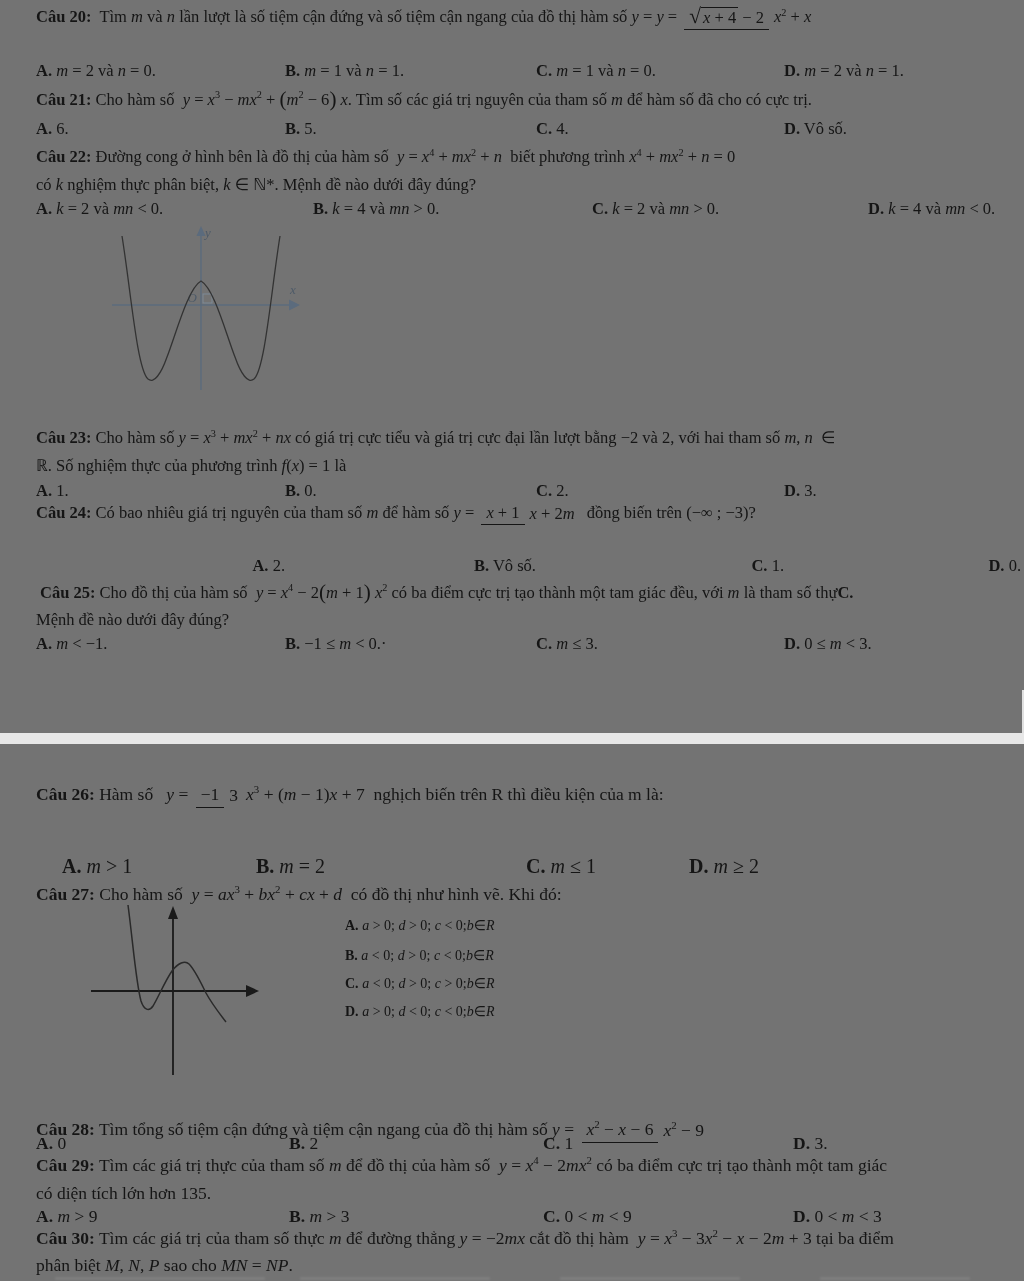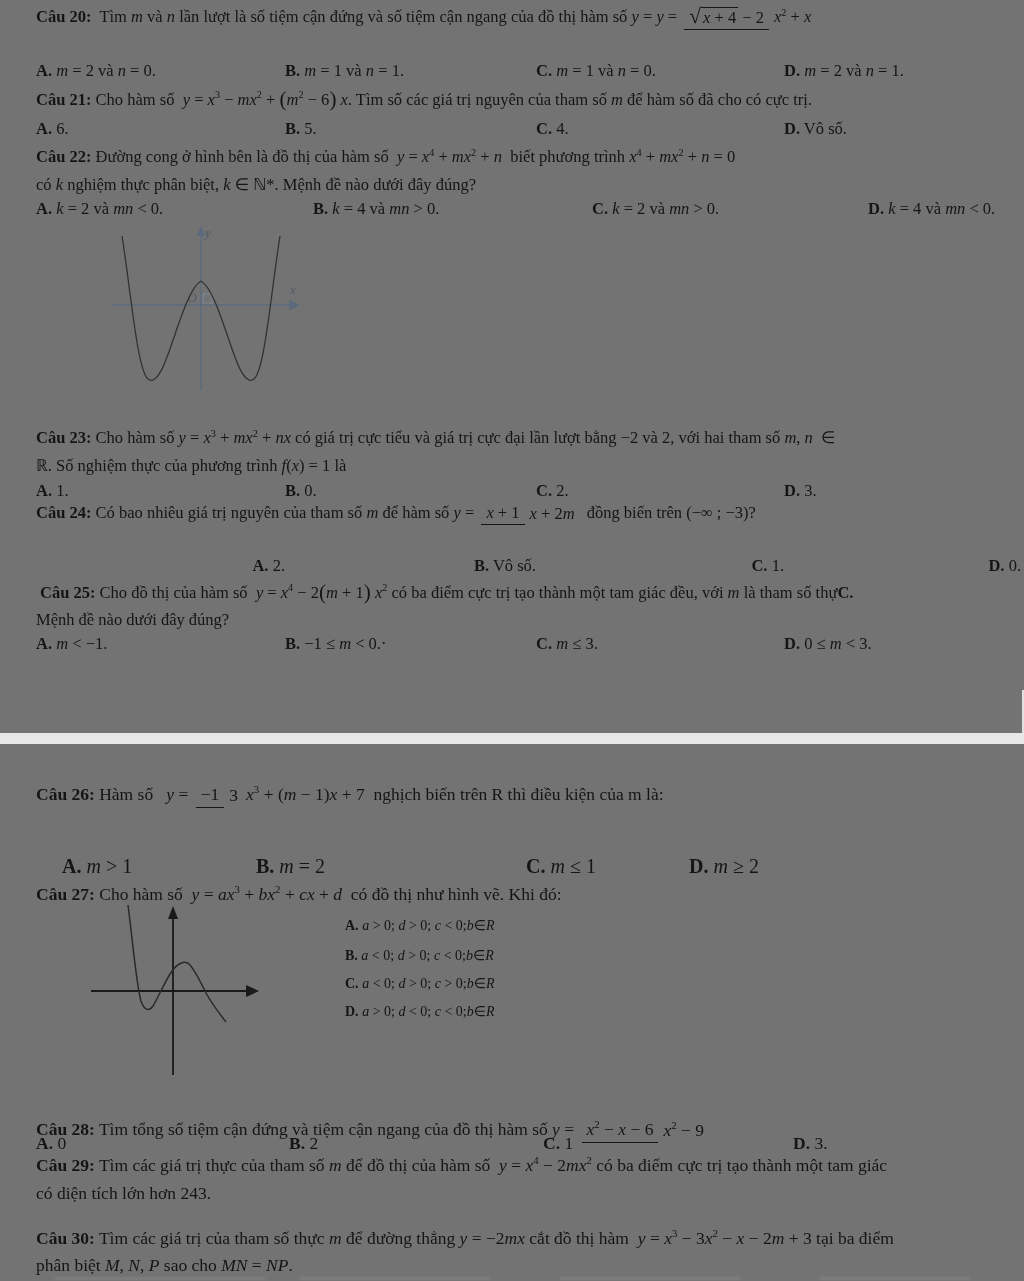--- a/index.html
+++ b/index.html
@@ -172,21 +172,27 @@
         <span class="den"><i>x</i><sup>2</sup> − 9</span>
       </span></div>
   <div class="opts4b" style="top:1133px;">
     <span><b>A.</b> 0</span>
     <span><b>B.</b> 2</span>
     <span><b>C.</b> 1</span>
     <span><b>D.</b> 3.</span>
   </div>
 
   <div class="block p2" style="top:1155px; left:36px;"><b>Câu 29:</b> Tìm các giá trị thực của tham số <i>m</i> để đồ thị của hàm số &nbsp;<i>y</i> = <i>x</i><sup>4</sup> − 2<i>mx</i><sup>2</sup> có ba điểm cực trị tạo thành một tam giác</div>
-  <div class="block p2" style="top:1183px; left:36px;">có diện tích lớn hơn 243.</div>
+  <div class="block p2" style="top:1183px; left:36px;">có diện tích lớn hơn 135.</div>
+  <div class="opts4b" style="top:1206px;">
+    <span><b>A.</b> <i>m</i> &gt; 9</span>
+    <span><b>B.</b> <i>m</i> &gt; 3</span>
+    <span><b>C.</b> 0 &lt; <i>m</i> &lt; 9</span>
+    <span><b>D.</b> 0 &lt; <i>m</i> &lt; 3</span>
+  </div>
 
   <div class="block p2" style="top:1228px; left:36px;"><b>Câu 30:</b> Tìm các giá trị của tham số thực <i>m</i> để đường thẳng <i>y</i> = −2<i>mx</i> cắt đồ thị hàm &nbsp;<i>y</i> = <i>x</i><sup>3</sup> − 3<i>x</i><sup>2</sup> − <i>x</i> − 2<i>m</i> + 3 tại ba điểm</div>
   <div class="block p2" style="top:1255px; left:36px;">phân biệt <i>M</i>, <i>N</i>, <i>P</i> sao cho <i>MN</i> = <i>NP</i>.</div>
 
   <div class="cutoff" style="top:1277px; left:55px;  width:210px;"></div>
   <div class="cutoff" style="top:1277px; left:300px; width:190px;"></div>
   <div class="cutoff" style="top:1277px; left:560px; width:180px;"></div>
   <div class="cutoff" style="top:1277px; left:820px; width:150px;"></div>
 
 </div>

